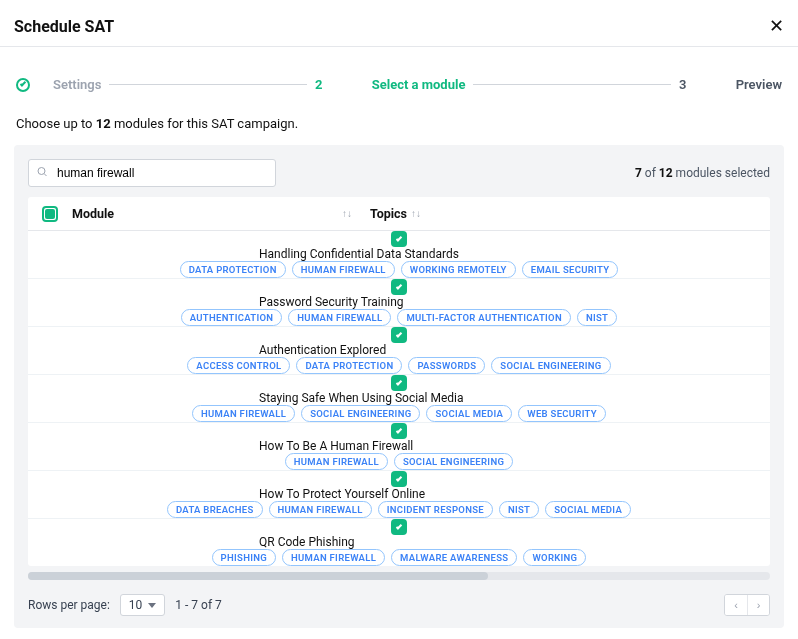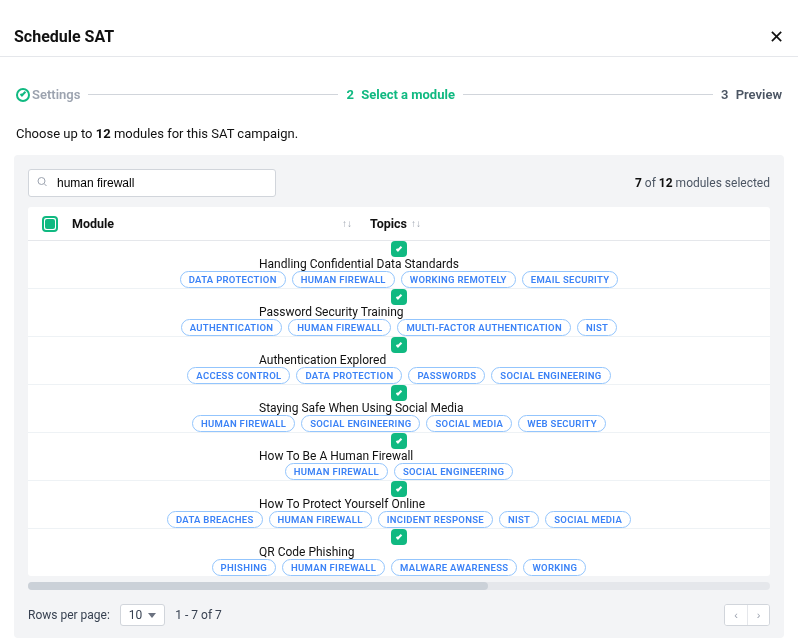--- a/index.html
+++ b/index.html
@@ -1,23 +1,23 @@
 <!DOCTYPE html>
 <html><head>
 <meta charset="utf-8">
 <style>
   * { box-sizing: border-box; }
   body { margin:0; font-family: -apple-system, BlinkMacSystemFont, "Segoe UI", Roboto, Arial, sans-serif; color:#111; width:798px; }
   .modal { width:798px; }
-  .modal-header { display:flex; align-items:center; justify-content:space-between; padding:27px 14px 10px 14px; border-bottom:1px solid #e5e7eb; }
+  .modal-header { display:flex; justify-content:space-between; padding:17px 14px 10px 14px; border-bottom:1px solid #e5e7eb; }
   .modal-title { font-size:16px; font-weight:700; }
   .close-x { cursor:pointer; font-size:18px; line-height:1; color:#111; }
   .body-wrap { padding: 0 0 14px 0;}
   .stepper { display:flex; align-items:center; gap:8px; padding: 30px 16px 20px 16px; }
-  .step { display:flex; align-items:center; gap:2px; font-size:13px; white-space:nowrap; }
+  .step { display:flex; align-items:center; gap:23px; font-size:13px; white-space:nowrap; }
   .step .circle { width:14px; height:14px; border-radius:50%; border:2px solid #10b981; display:inline-flex; align-items:center; justify-content:center;}
   .step .checkmark { width:6px; height:3px; border-left:2px solid #10b981; border-bottom:2px solid #10b981; transform:rotate(-45deg); margin-top:-2px;}
   .step-done { color:#9ca3af; font-weight:600;}
   .step-active { color:#10b981; font-weight:700; }
   .step-upcoming { color:#4b5563; font-weight:600;}
   .step-line { flex:1; height:1px; background:#d1d5db; }
   .instruction { font-size:13px; padding: 4px 16px 14px 16px; }
   .instruction b { font-weight:700; }
   .panel { margin:0 14px; background:#f3f4f6; border-radius:4px; padding:14px 0 10px 0; }
   .panel-top { display:flex; align-items:center; justify-content:space-between; padding:0 14px 10px 14px; }

